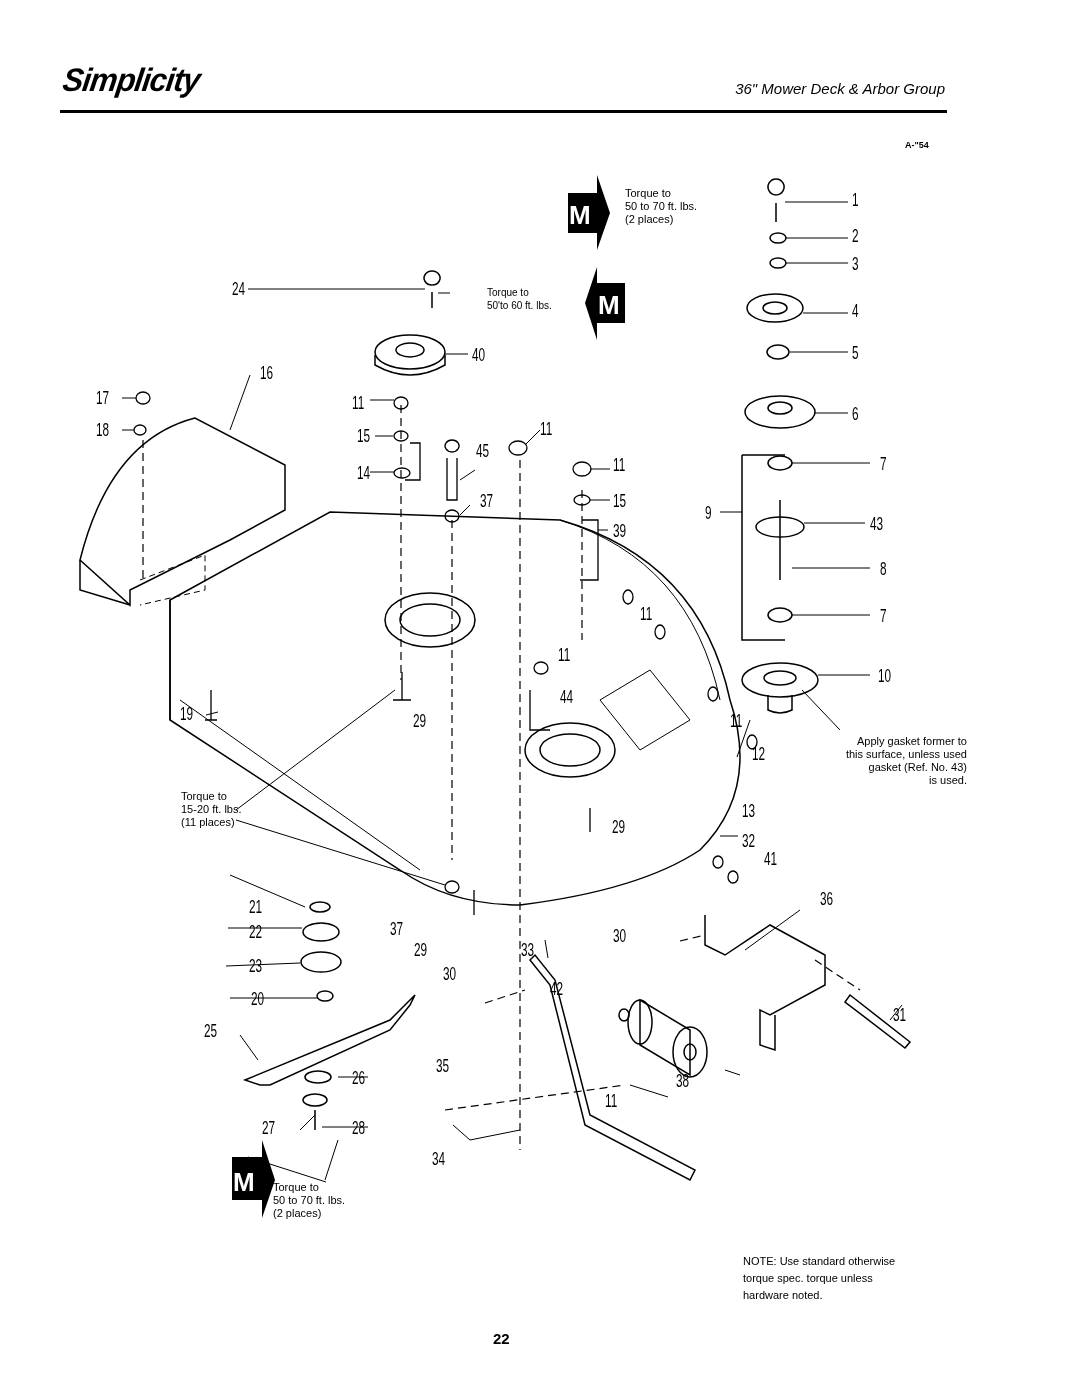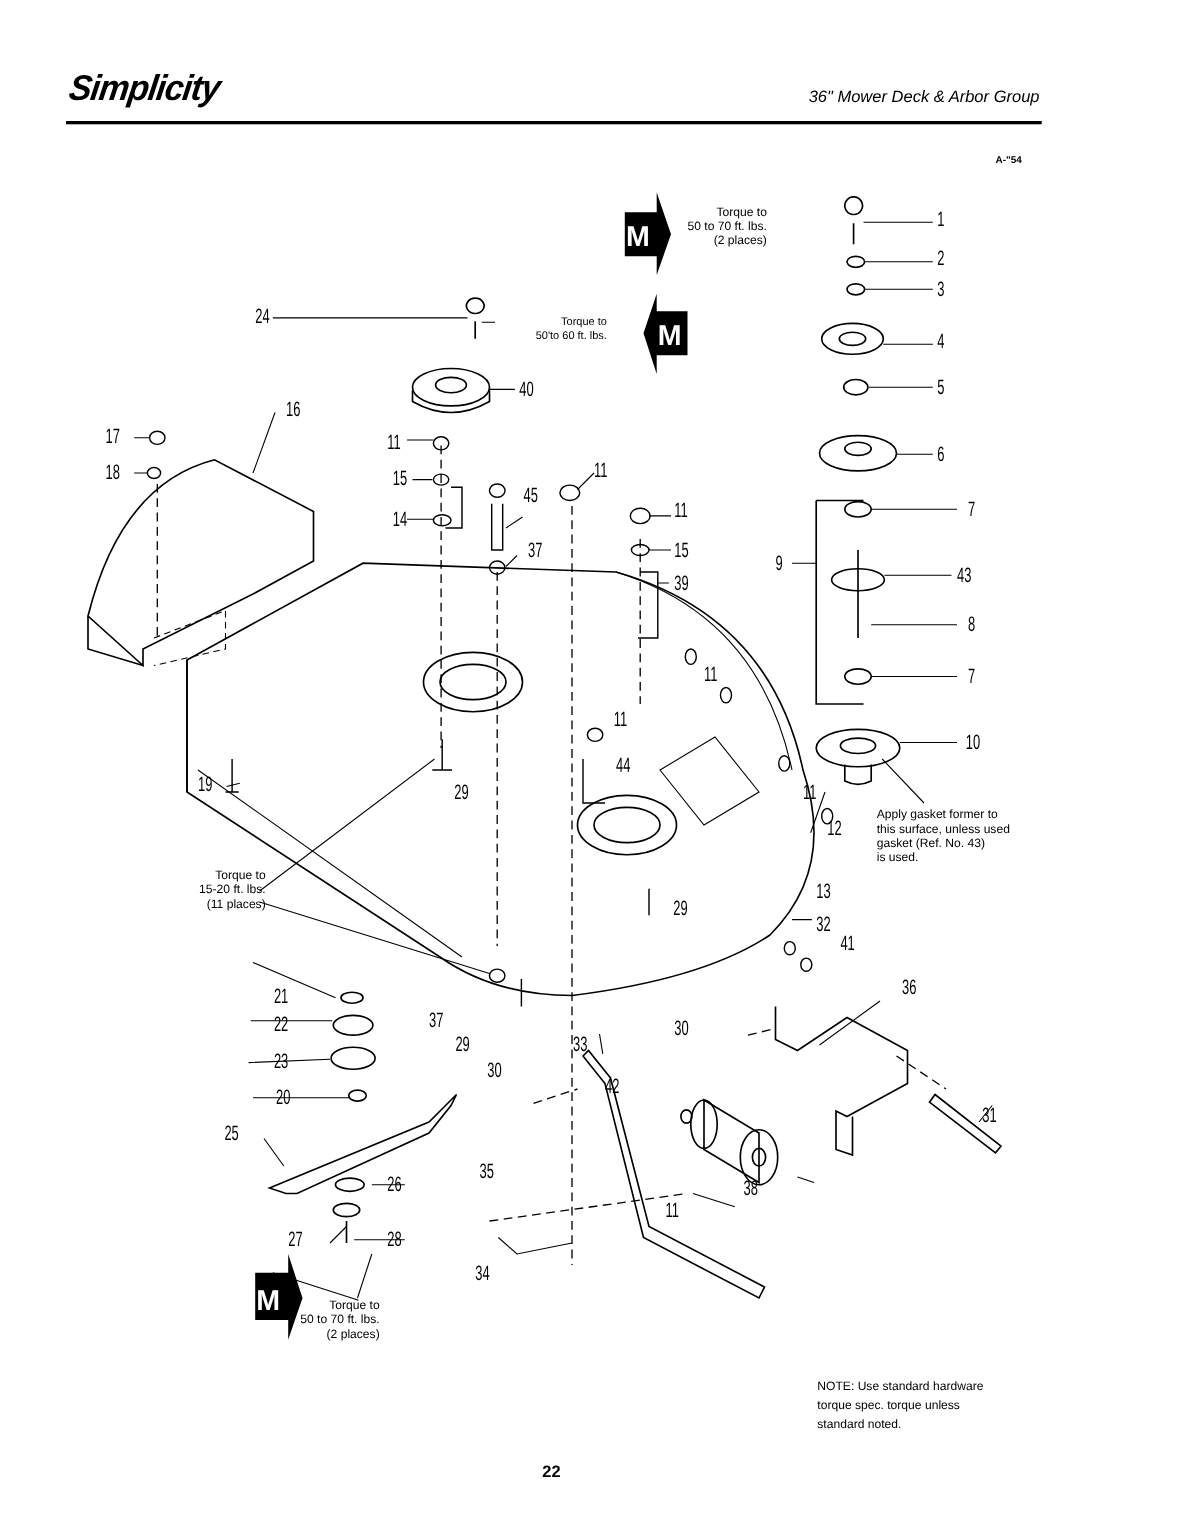--- a/index.html
+++ b/index.html
@@ -3,22 +3,22 @@
 <meta charset="utf-8">
 <style>
   html, body { margin: 0; padding: 0; background: #ffffff; }
   body { width: 1080px; height: 1397px; position: relative; overflow: hidden; font-family: "Liberation Sans", sans-serif; color: #000; }
   .logo { position: absolute; left: 63px; top: 62px; font-family: "Liberation Sans", sans-serif; font-weight: 900; font-style: italic; font-size: 31px; letter-spacing: -1px; transform: skewX(-8deg) scaleY(1.05); }
   .header-title { position: absolute; right: 135px; top: 80px; font-style: italic; font-size: 15px; }
   .rule { position: absolute; left: 60px; top: 110px; width: 887px; height: 3px; background: #000; }
   .ref { position: absolute; left: 905px; top: 140px; font-size: 9px; font-weight: bold; }
   .page-no { position: absolute; left: 493px; top: 1330px; font-size: 15px; font-weight: bold; }
   .note { position: absolute; left: 743px; top: 1253px; font-size: 11px; line-height: 17px; width: 230px; }
-  .callout { position: absolute; font-size: 11px; line-height: 13px; text-align: right; }
-  .gasket { position: absolute; left: 797px; top: 735px; font-size: 11px; line-height: 13px; width: 170px; }
+  .callout { position: absolute; font-size: 11px; line-height: 13px; }
+  .gasket { position: absolute; left: 797px; top: 735px; font-size: 11px; line-height: 13px; width: 170px; text-align: right; }
   .lbl { position: absolute; font-family: "Liberation Sans", sans-serif; font-size: 19px; transform: scaleX(0.62); transform-origin: left top; font-weight: normal; letter-spacing: 0; }
   svg.art { position: absolute; left: 0; top: 0; }
 </style>
 </head>
 <body>
 
 <div class="logo">Simplicity</div>
 <div class="header-title">36" Mower Deck &amp; Arbor Group</div>
 <div class="rule"></div>
 <div class="ref">A-"54</div>
@@ -244,17 +244,17 @@
 <div class="lbl" style="left:550px; top:978px;">42</div>
 <div class="lbl" style="left:676px; top:1070px;">38</div>
 <div class="lbl" style="left:436px; top:1055px;">35</div>
 <div class="lbl" style="left:605px; top:1090px;">11</div>
 <div class="lbl" style="left:352px; top:1067px;">26</div>
 <div class="lbl" style="left:262px; top:1117px;">27</div>
 <div class="lbl" style="left:352px; top:1117px;">28</div>
 <div class="lbl" style="left:432px; top:1148px;">34</div>
 
 <div class="note">
-  <div>NOTE: Use standard hardware</div>
+  <div>NOTE: Use standard otherwise</div>
   <div>torque spec. torque unless</div>
-  <div>standard noted.</div>
+  <div>hardware noted.</div>
 </div>
 <div class="page-no">22</div>
 
 </body></html>

